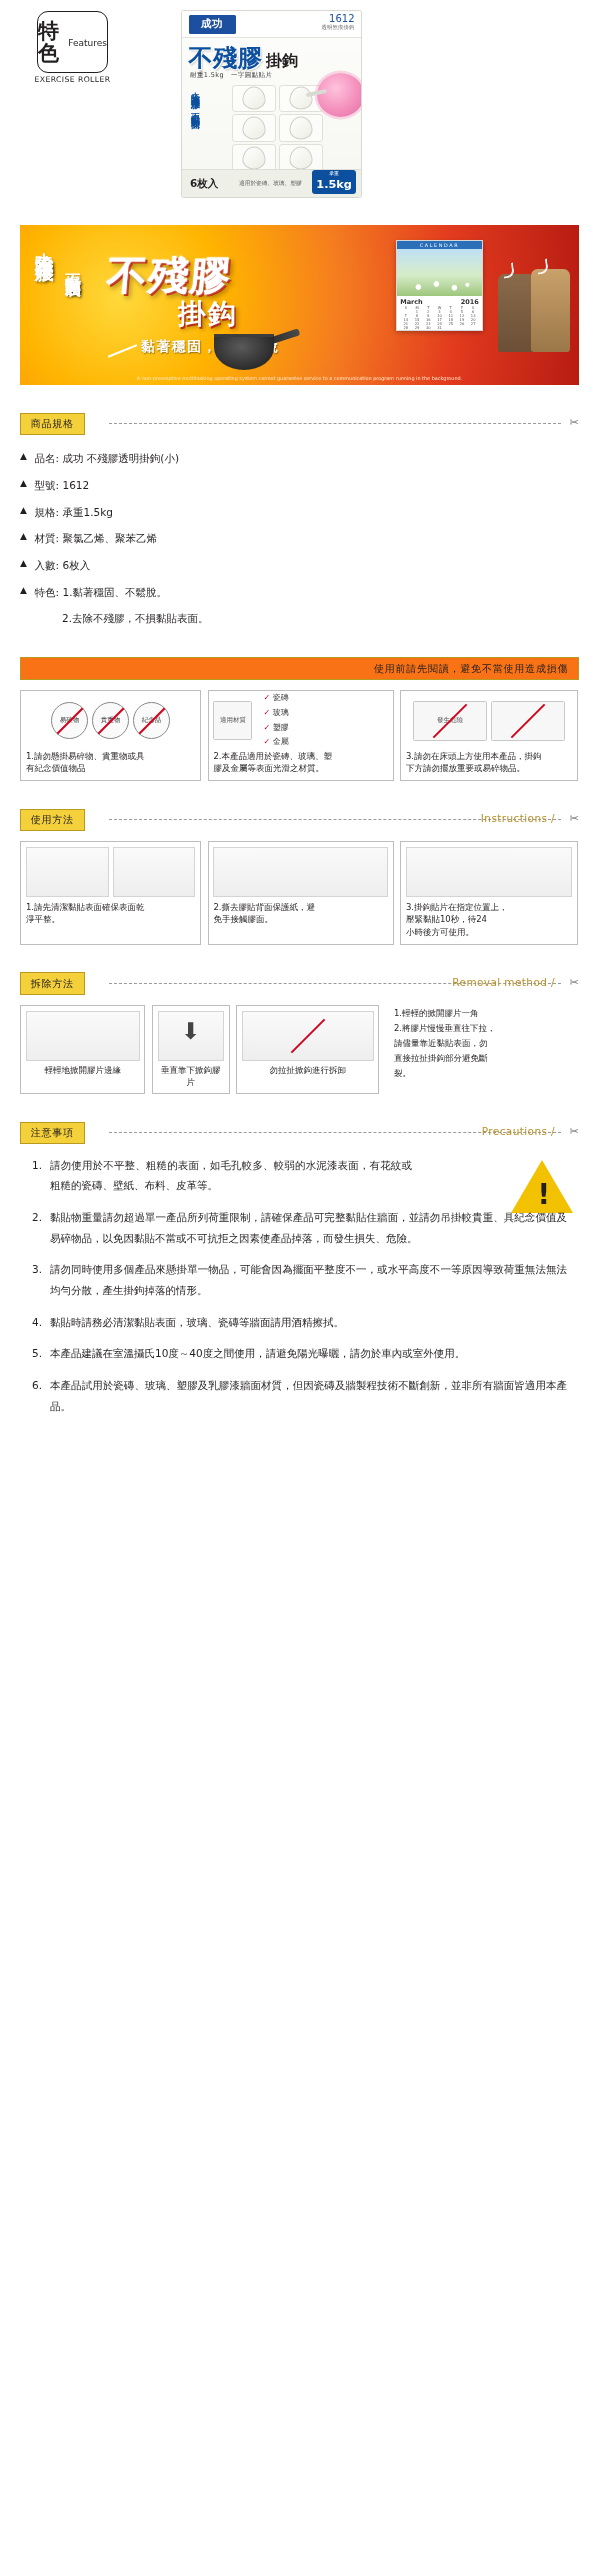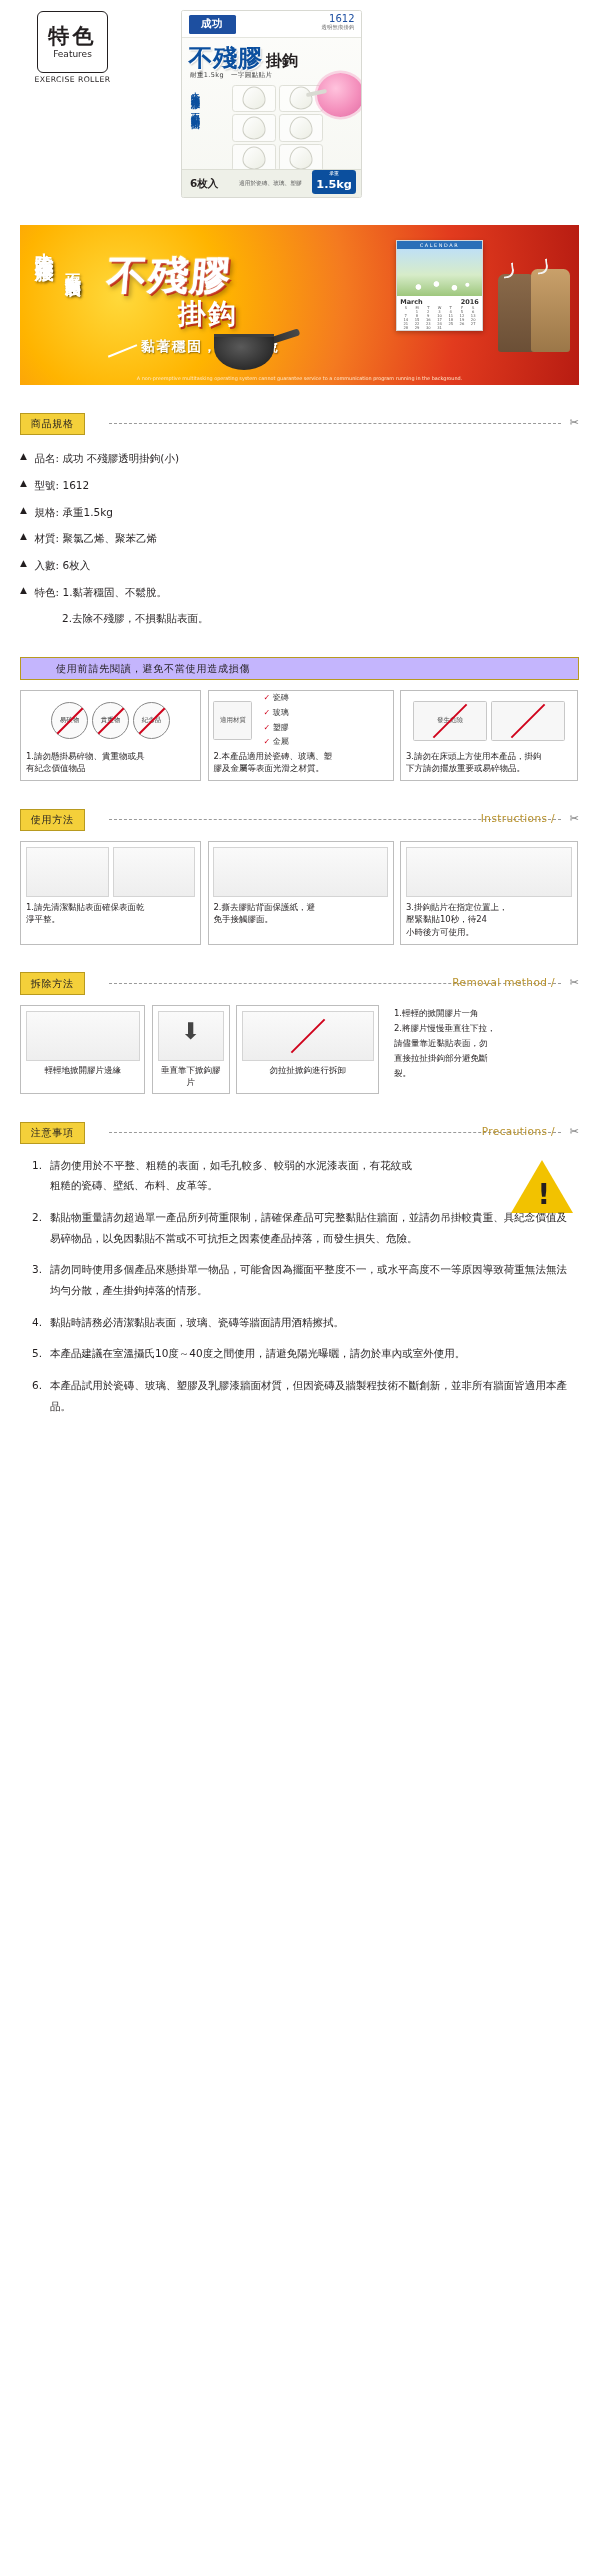--- a/index.html
+++ b/index.html
@@ -18,23 +18,23 @@
     width: 599px;
     height: 206px;
     position: relative;
     background: #ffffff;
   }
   .feature-badge {
     position: absolute;
     left: 37px; top: 11.3px;
     width: 71px; height: 62px;
     border: 1.6px solid #231f20;
-    border-radius: 6px;
+    border-radius: 11px;
     display: flex;
-    flex-direction: column;
+    flex-direction: row;
     align-items: center;
     justify-content: center;
     background: #fff;
   }
   .feature-badge .cn {
     font-size: 21px; font-weight: bold; letter-spacing: 3.2px;
     line-height: 1.05; color: #231f20;
     font-family: "DejaVu Sans", sans-serif;
   }
   .feature-badge .en {
@@ -332,21 +332,21 @@
     border-top: 0.8px dashed #9a9a9a;
   }
   .sec-head .en {
     position:absolute; right: 24px; top: 3.2px;
     font-size: 10.5px; color: #b8912a; letter-spacing: 0.4px;
   }
   .scissors {
     position:absolute; right: 0; top: 3.2px;
     font-size: 11.3px; color: #7a7a7a;
   }
-  .sec-head.full .tab { width: 100%; text-align:left; background:#c4b5fd;padding-left:35px; }
+  .sec-head.full .tab { width: 100%; text-align:right; background:#f97316;padding-left:35px; }
 
   
   .spec { width: 559px; margin: 0 auto; }
   .spec-row {
     font-size: 10.5px;
     line-height: 2.55;
     color: #231f20;
     padding-left: 14.6px;
     position: relative;
   }

